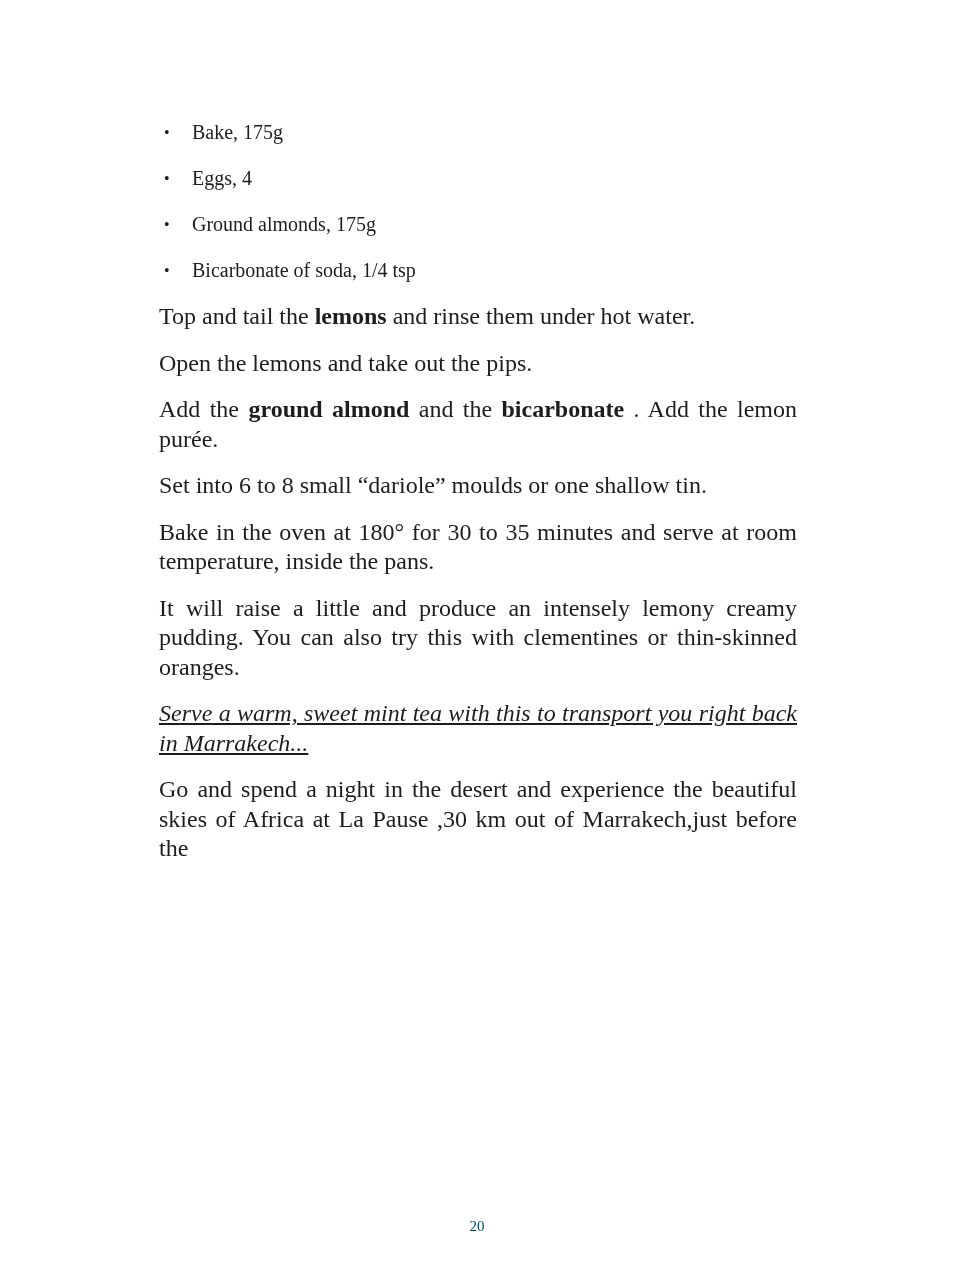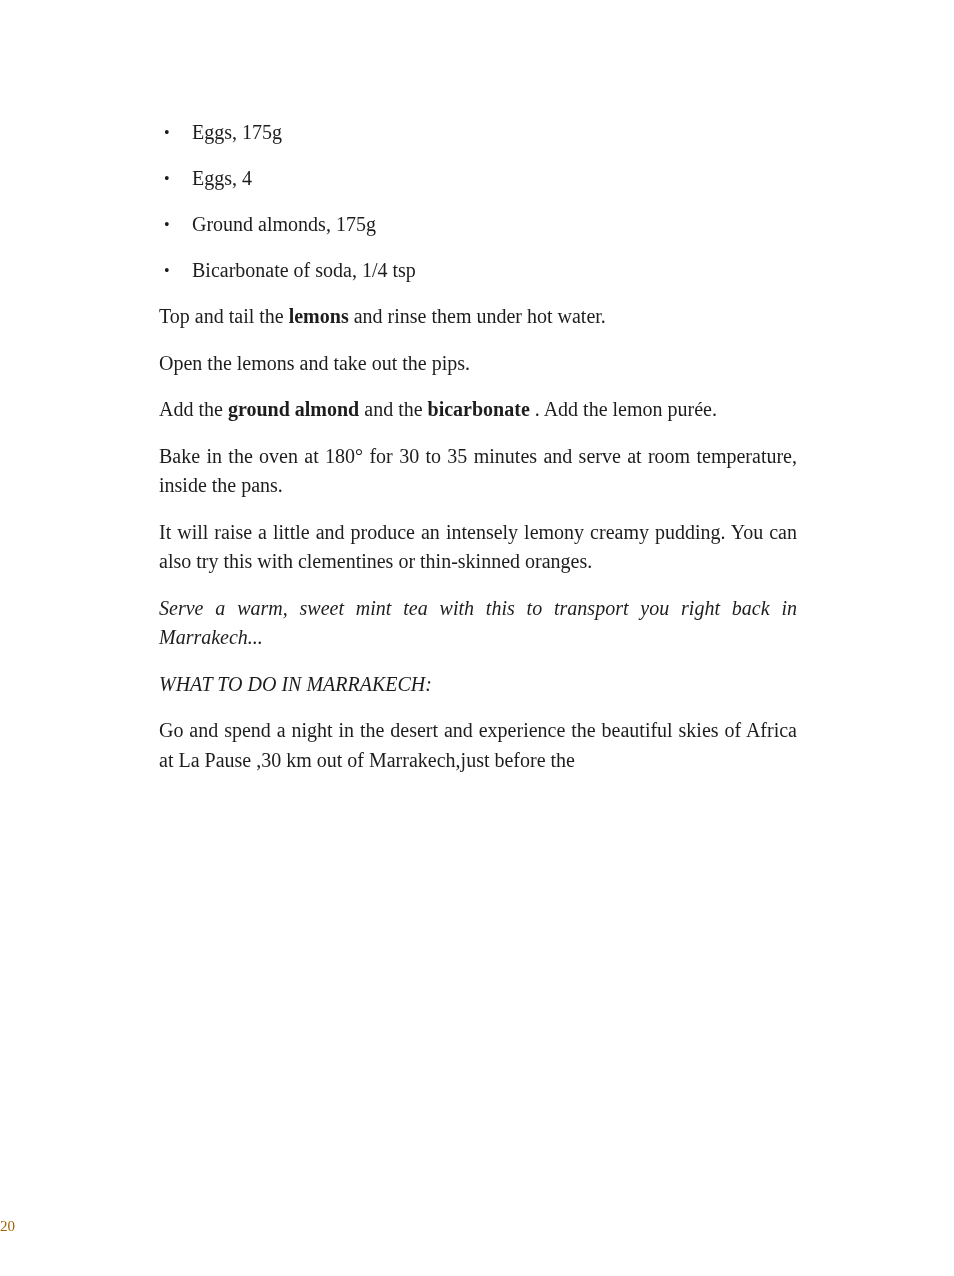--- a/index.html
+++ b/index.html
@@ -38,69 +38,70 @@
     flex: 0 0 28px;
     padding-left: 5px;
     font-size: 16px;
     line-height: 29px;
   }
   .bullet-text {
     flex: 1;
   }
   .para {
     margin: 0 0 17px 0;
-    font-size: 20px;
+    font-size: 24px;
     line-height: 29.5px;
     text-align: justify;
     text-justify: inter-word;
   }
   .para.italic {
     font-style: italic;
+    text-decoration: underline;
   }
   .bold {
     font-weight: bold;
   }
   .page-number {
     position: absolute;
     left: 0;
     top: 1218px;
     width: 954px;
-    text-align: left;
+    text-align: center;
     font-size: 15px;
-    color: #a16207;
+    color: #0c4a6e;
   }
 </style>
 </head>
 <body>
 
 <div class="page">
   <div class="content">
     <ul class="bullet-list" id="bullet-list">
         <li class="bullet-item">
           <span class="bullet-marker">•</span>
-          <span class="bullet-text">Eggs, 175g</span>
+          <span class="bullet-text">Bake, 175g</span>
         </li>
         <li class="bullet-item">
           <span class="bullet-marker">•</span>
           <span class="bullet-text">Eggs, 4</span>
         </li>
         <li class="bullet-item">
           <span class="bullet-marker">•</span>
           <span class="bullet-text">Ground almonds, 175g</span>
         </li>
         <li class="bullet-item">
           <span class="bullet-marker">•</span>
           <span class="bullet-text">Bicarbonate of soda, 1/4 tsp</span>
         </li>
       </ul>
     <div id="paragraphs">
         <p class="para"><span>Top and tail the </span><span class="bold">lemons</span><span> and rinse them under hot water.</span></p>
         <p class="para"><span>Open the lemons and take out the pips.</span></p>
         <p class="para"><span>Add the </span><span class="bold">ground almond</span><span> and the </span><span class="bold">bicarbonate</span><span> . Add the lemon purée.</span></p>
+        <p class="para"><span>Set into 6 to 8 small “dariole” moulds or one shallow tin.</span></p>
         <p class="para"><span>Bake in the oven at 180° for 30 to 35 minutes and serve at room temperature, inside the pans.</span></p>
         <p class="para"><span>It will raise a little and produce an intensely lemony creamy pudding. You can also try this with clementines or thin-skinned oranges.</span></p>
         <p class="para italic"><span>Serve a warm, sweet mint tea with this to transport you right back in Marrakech...</span></p>
-        <p class="para italic"><span>WHAT TO DO IN MARRAKECH:</span></p>
         <p class="para"><span>Go and spend a night in the desert and experience the beautiful skies of Africa at La Pause ,30 km out of Marrakech,just before the</span></p>
       </div>
   </div>
   <div class="page-number">20</div>
 </div>
 
 </body></html>

